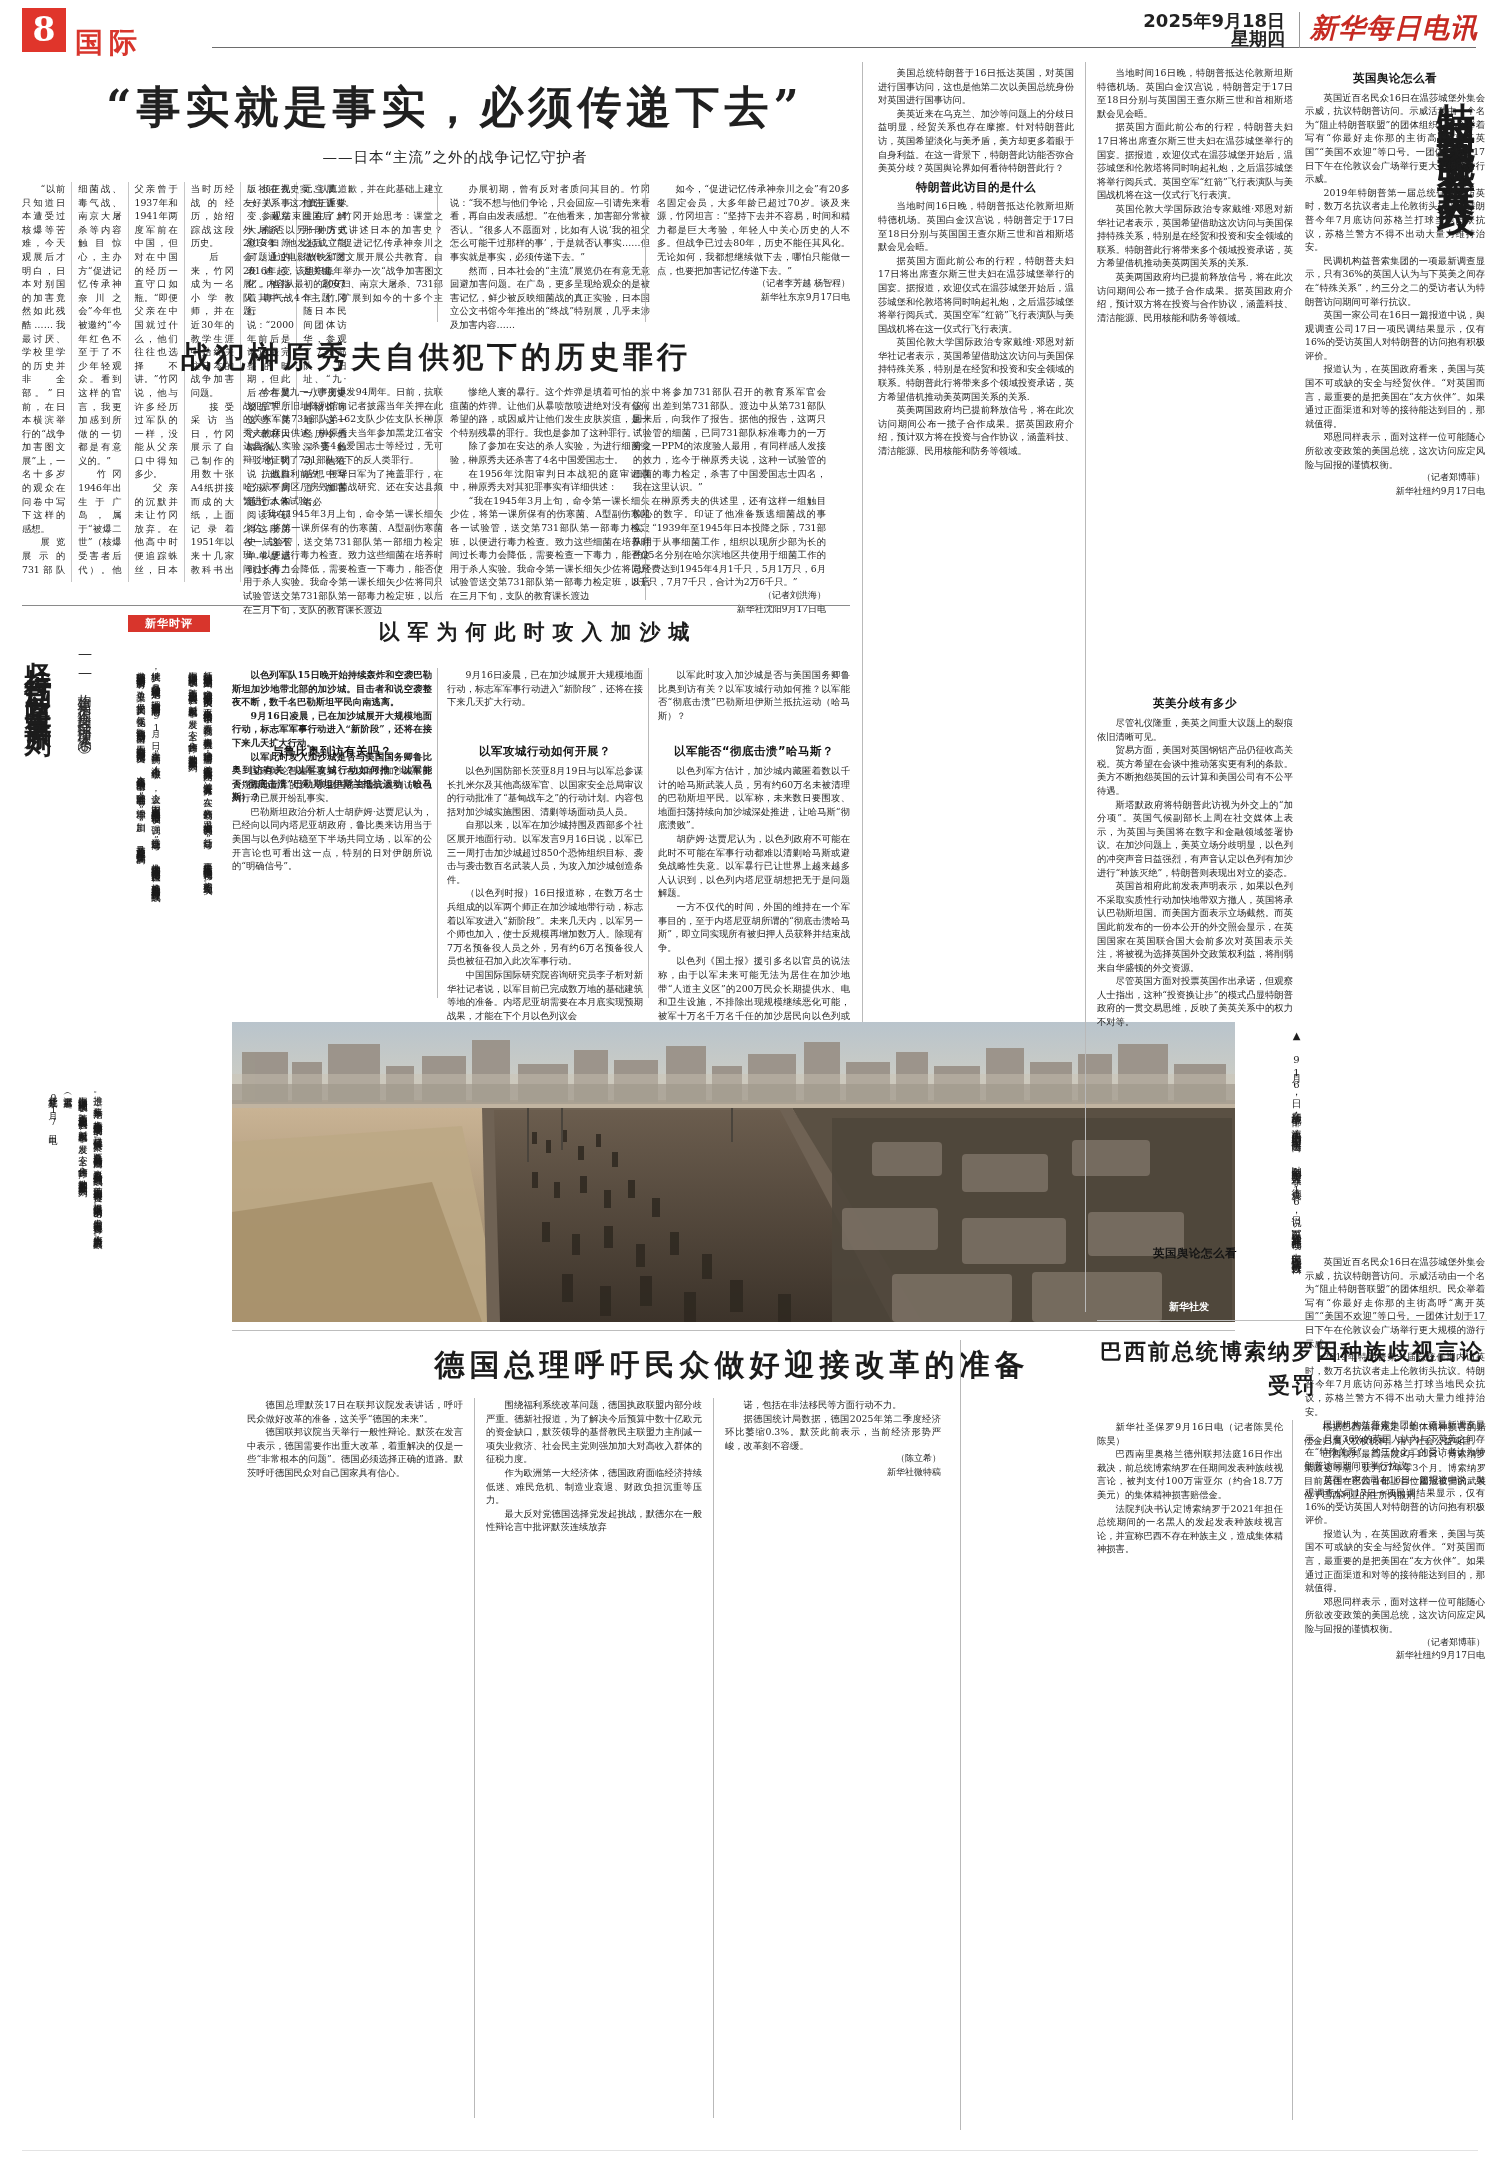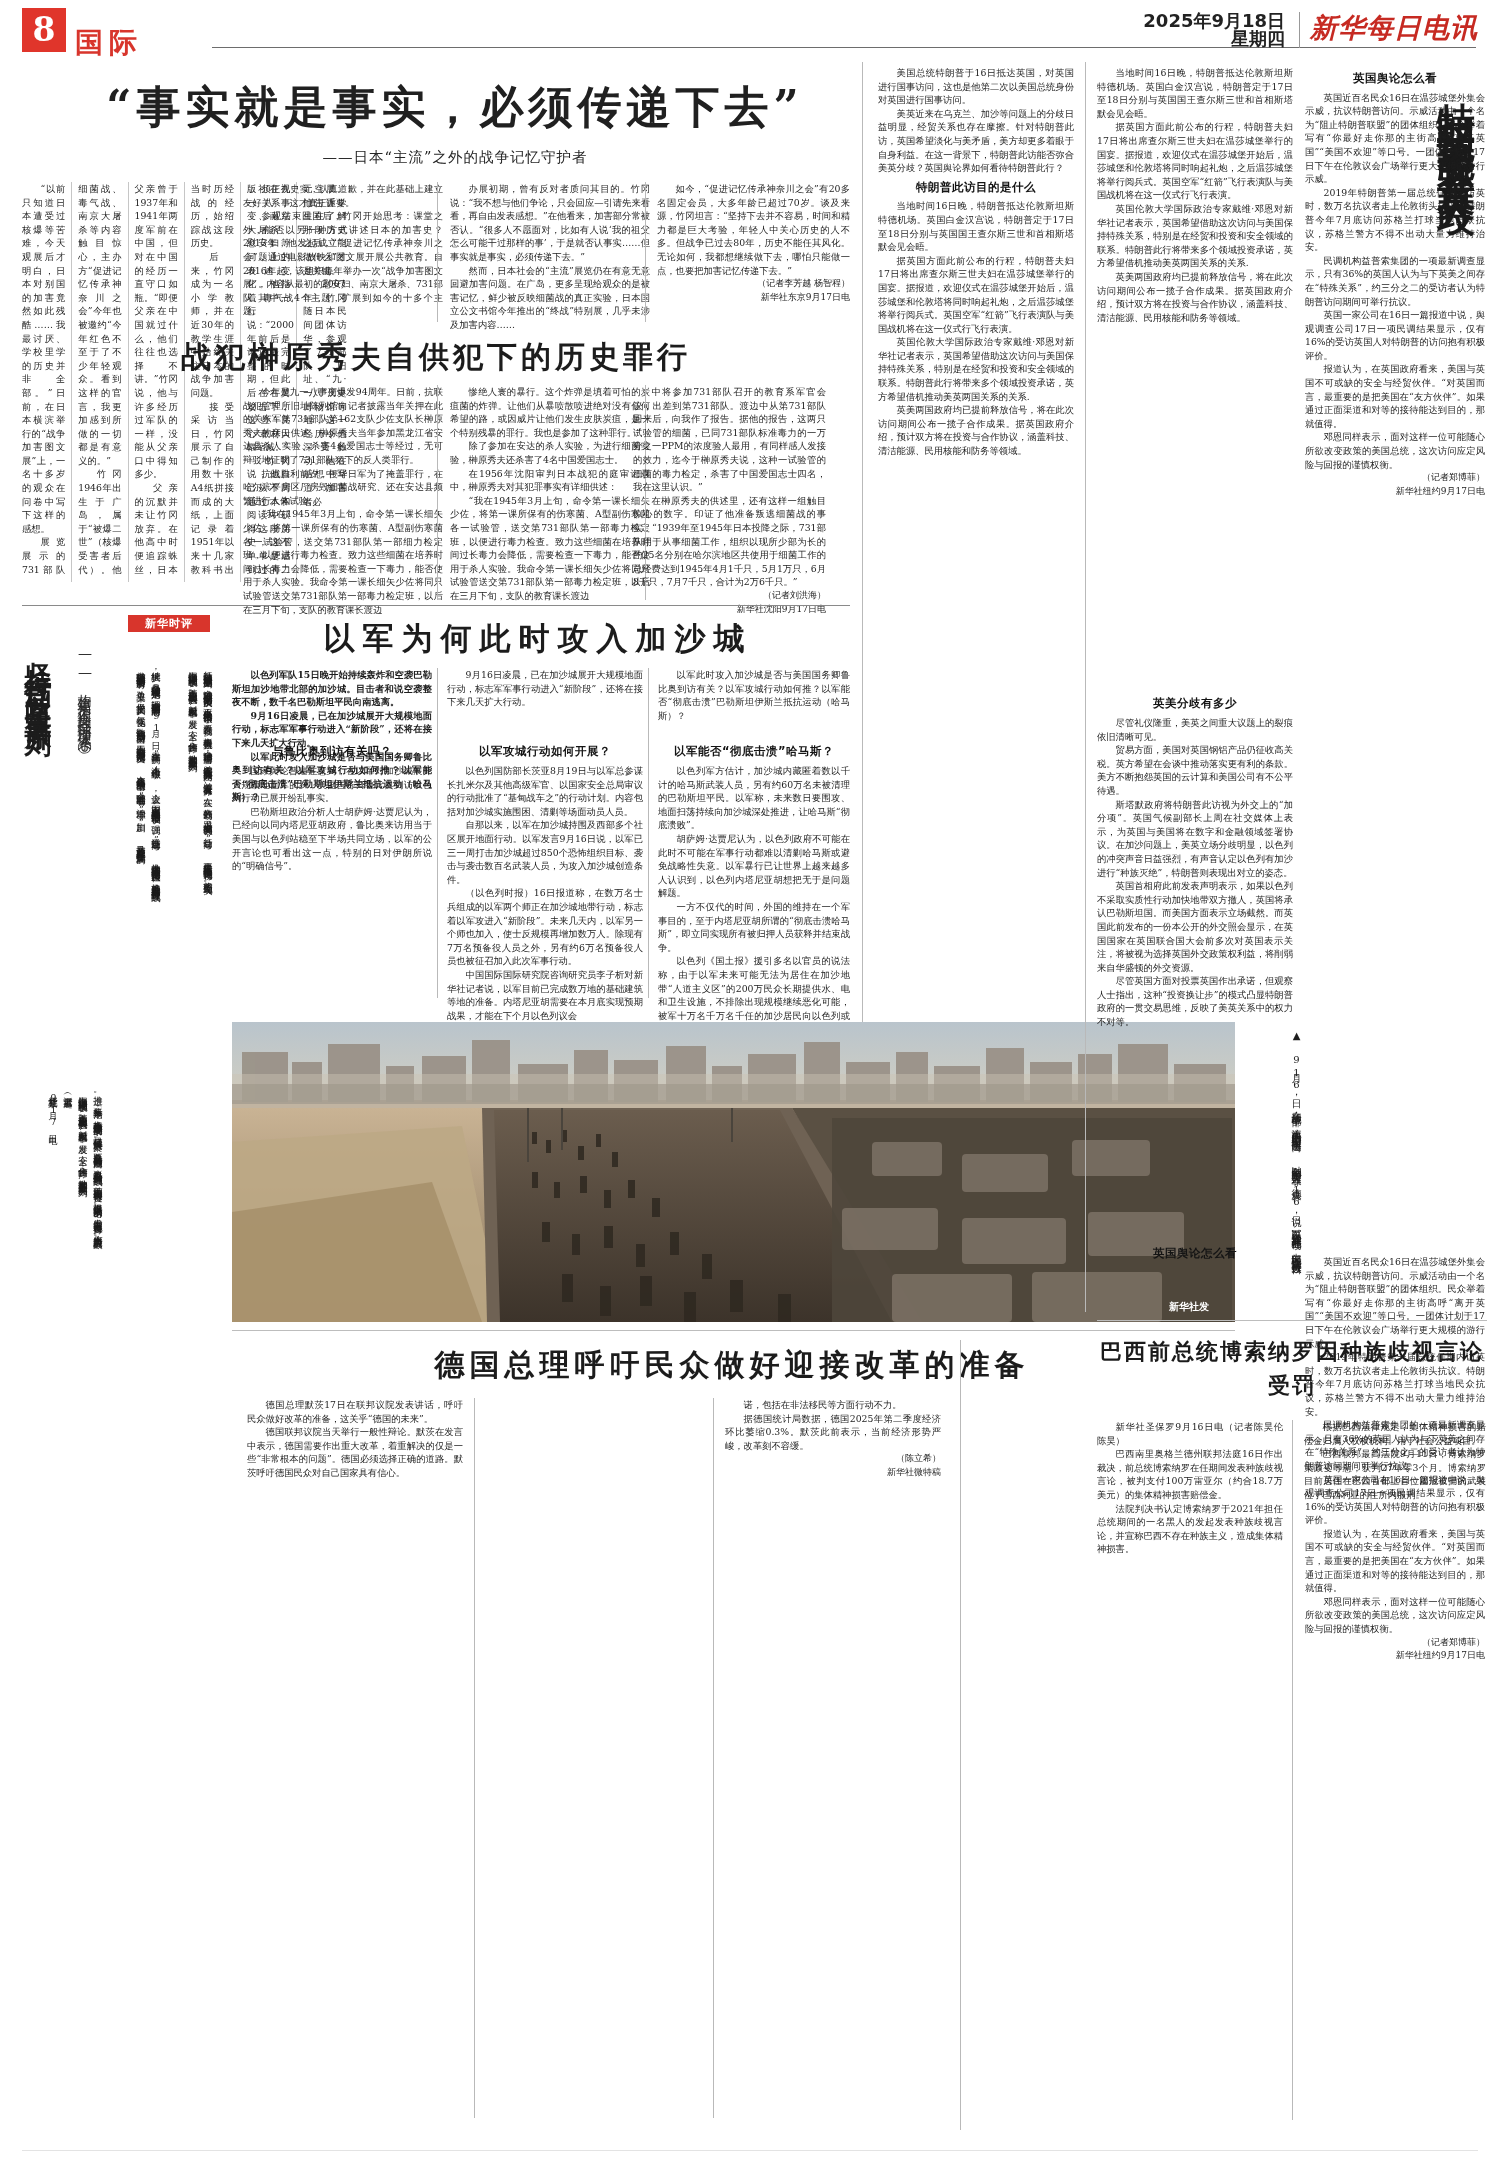--- a/index.html
+++ b/index.html
@@ -85,21 +85,21 @@
   }
   .vsub-left{
     position:absolute;left:62px;top:645px;width:34px;
     writing-mode:vertical-rl;text-orientation:upright;
     font-size:14px;letter-spacing:3px;line-height:22px;color:#2a2a2a;height:390px;
   }
 
   
   .h2-gaza{
     position:absolute;left:228px;top:618px;width:620px;text-align:center;
-    font-size:31px;font-weight:bold;letter-spacing:8px;color:#1c1c1c;
+    font-size:21px;font-weight:bold;letter-spacing:8px;color:#1c1c1c;
   }
   .subhead{
     font-size:11.5px;font-weight:bold;text-align:center;margin:6px 0 5px 0;
     letter-spacing:0.5px;color:#141414;
     font-family:"DejaVu Sans","Liberation Sans",sans-serif;
   }
   .byline{font-size:9px;text-align:right;margin-top:4px;color:#222;}
 
   
   .photo{
@@ -380,20 +380,25 @@
   <div class="hrule-thin" style="left:232px;top:1330px;width:1003px;"></div>
 
   <div class="h2-de">德国总理呼吁民众做好迎接改革的准备</div>
 
   <div style="position:absolute;left:247px;top:1398px;width:216px;height:720px;" class="col-text">
     <p>德国总理默茨17日在联邦议院发表讲话，呼吁民众做好改革的准备，这关乎“德国的未来”。</p>
     <p>德国联邦议院当天举行一般性辩论。默茨在发言中表示，德国需要作出重大改革，着重解决的仅是一些“非常根本的问题”。德国必须选择正确的道路。默茨呼吁德国民众对自己国家具有信心。</p>
   </div>
   <div class="vrule" style="left:474px;top:1398px;height:720px;"></div>
 
+  <div style="position:absolute;left:486px;top:1398px;width:216px;height:720px;" class="col-text">
+    <p>围绕福利系统改革问题，德国执政联盟内部分歧严重。德新社报道，为了解决今后预算中数十亿欧元的资金缺口，默茨领导的基督教民主联盟力主削减一项失业救济、社会民主党则强加加大对高收入群体的征税力度。</p>
+    <p>作为欧洲第一大经济体，德国政府面临经济持续低迷、难民危机、制造业衰退、财政负担沉重等压力。</p>
+    <p>最大反对党德国选择党发起挑战，默德尔在一般性辩论言中批评默茨连续放弃</p>
+  </div>
   <div class="vrule" style="left:713px;top:1398px;height:720px;"></div>
 
   <div style="position:absolute;left:725px;top:1398px;width:216px;height:720px;" class="col-text">
     <p>诺，包括在非法移民等方面行动不力。</p>
     <p>据德国统计局数据，德国2025年第二季度经济环比萎缩0.3%。默茨此前表示，当前经济形势严峻，改革刻不容缓。</p>
     <p class="byline">（陈立希）</p>
     <p class="byline">新华社微特稿</p>
   </div>
 
   <div class="vrule" style="left:960px;top:1340px;height:790px;"></div>

